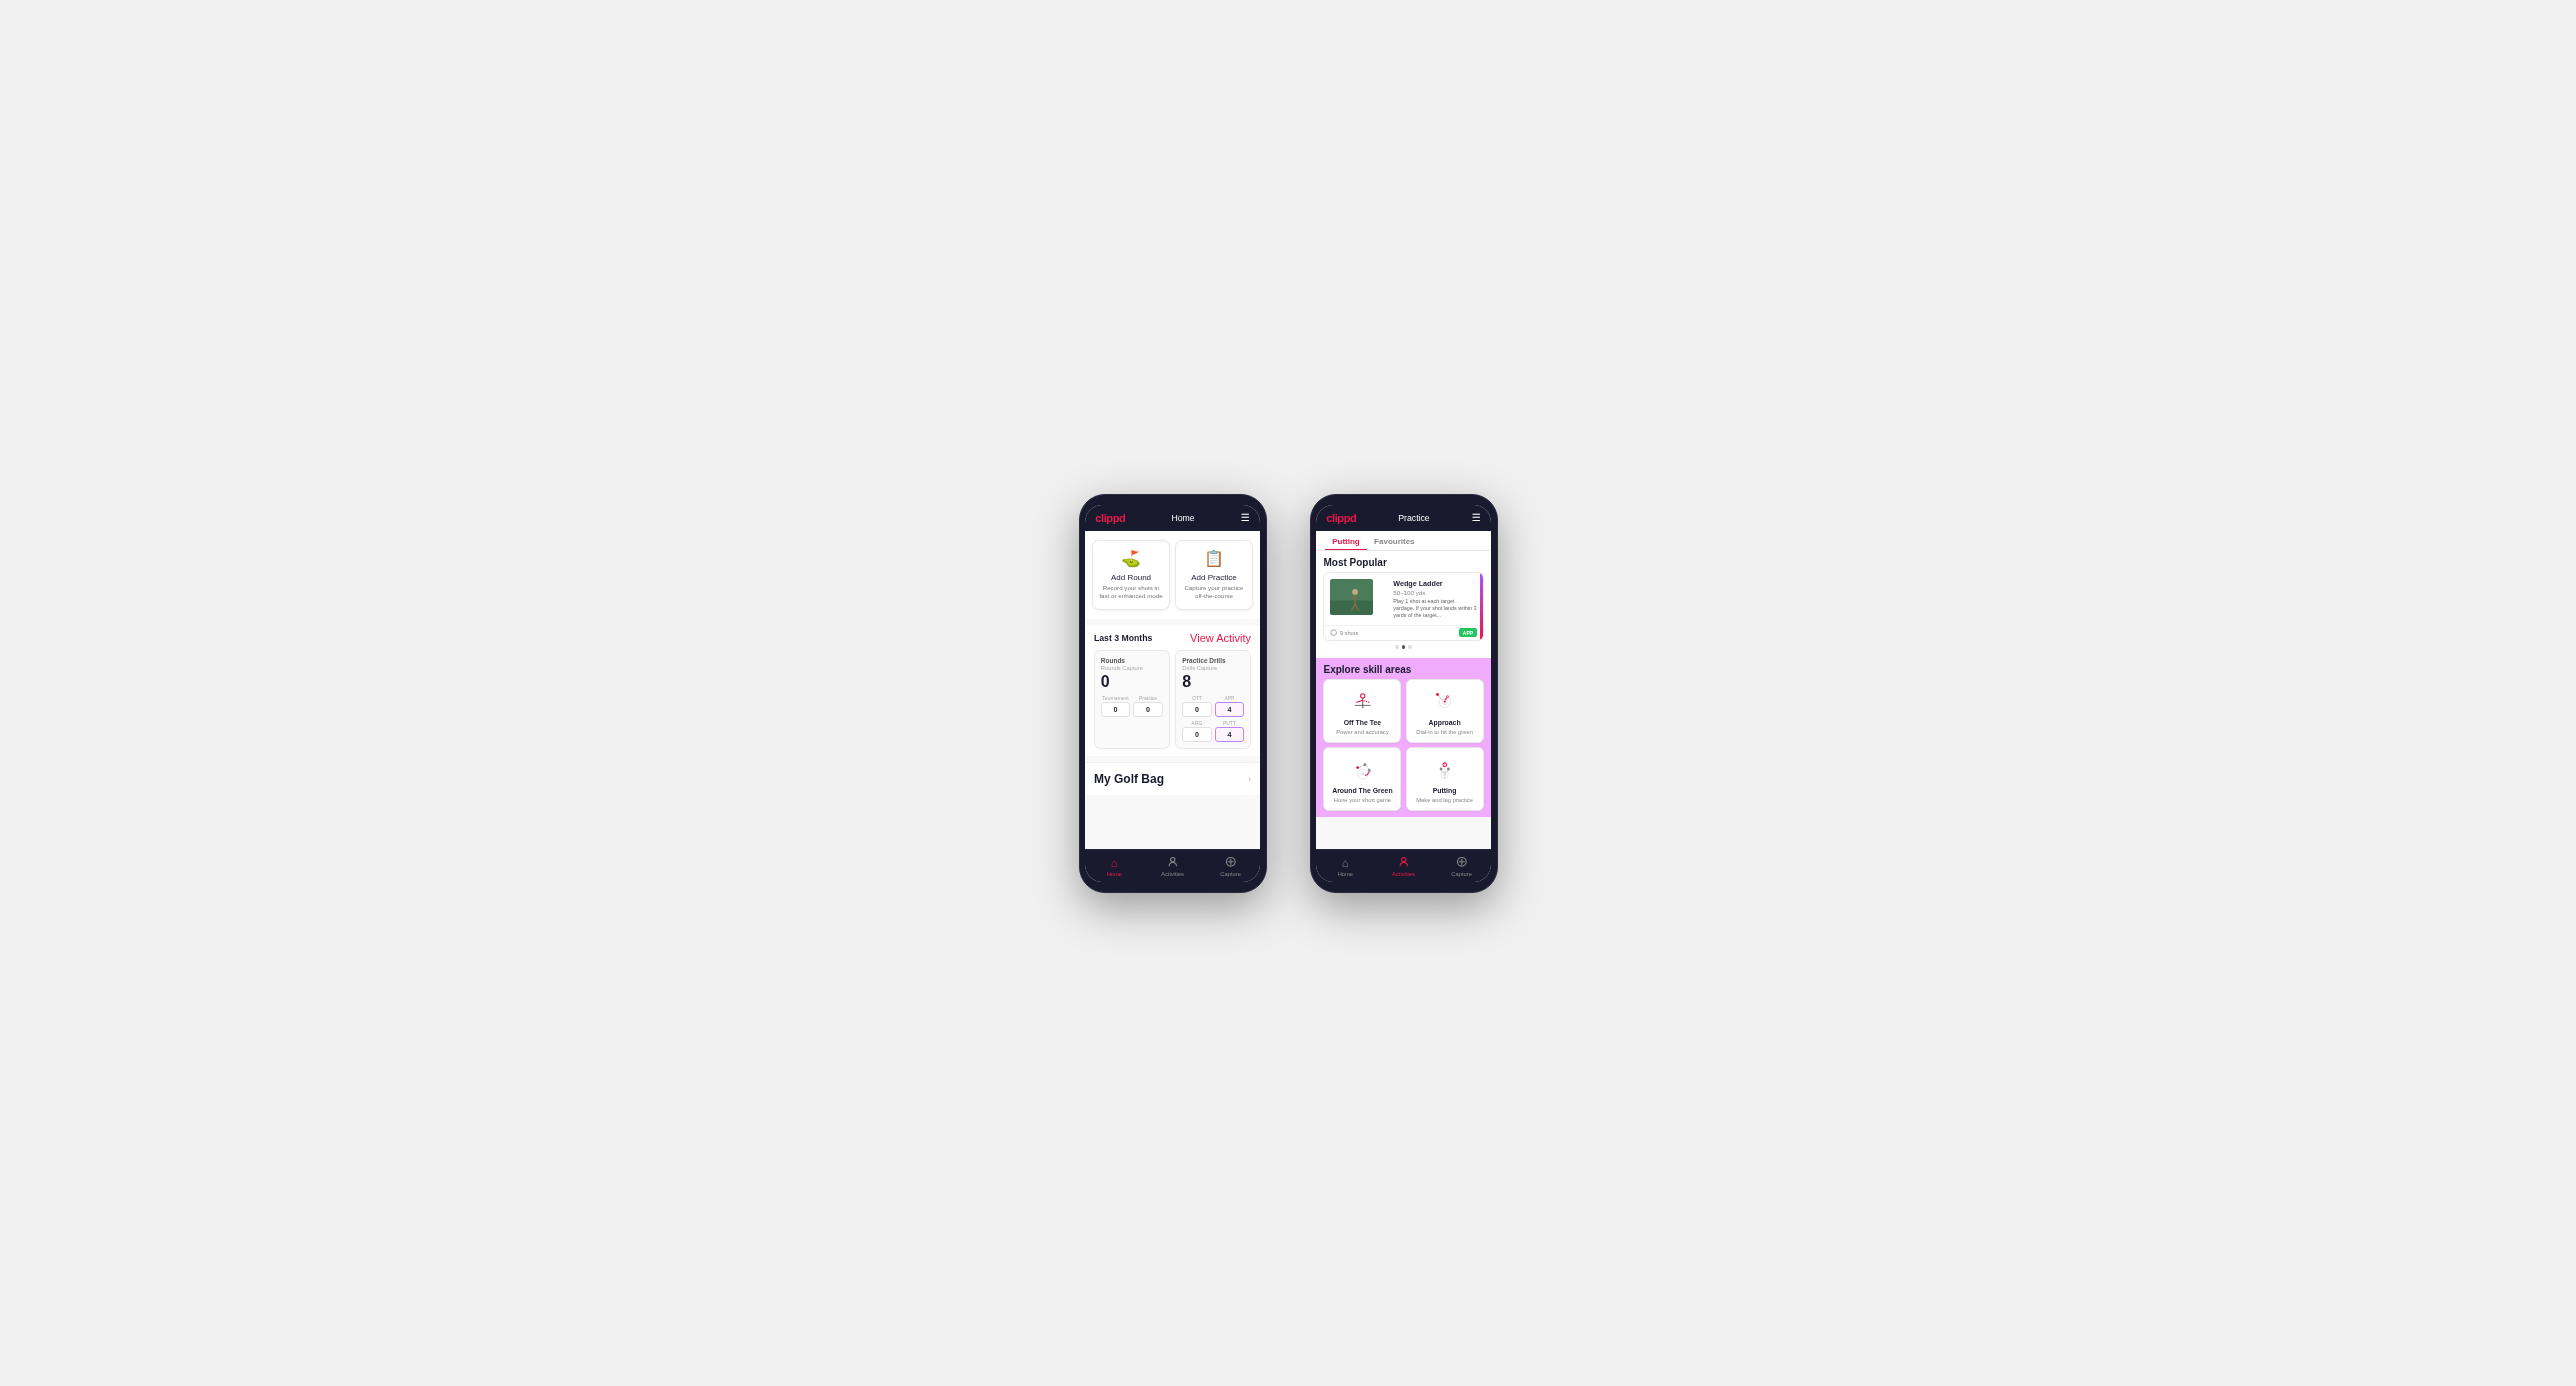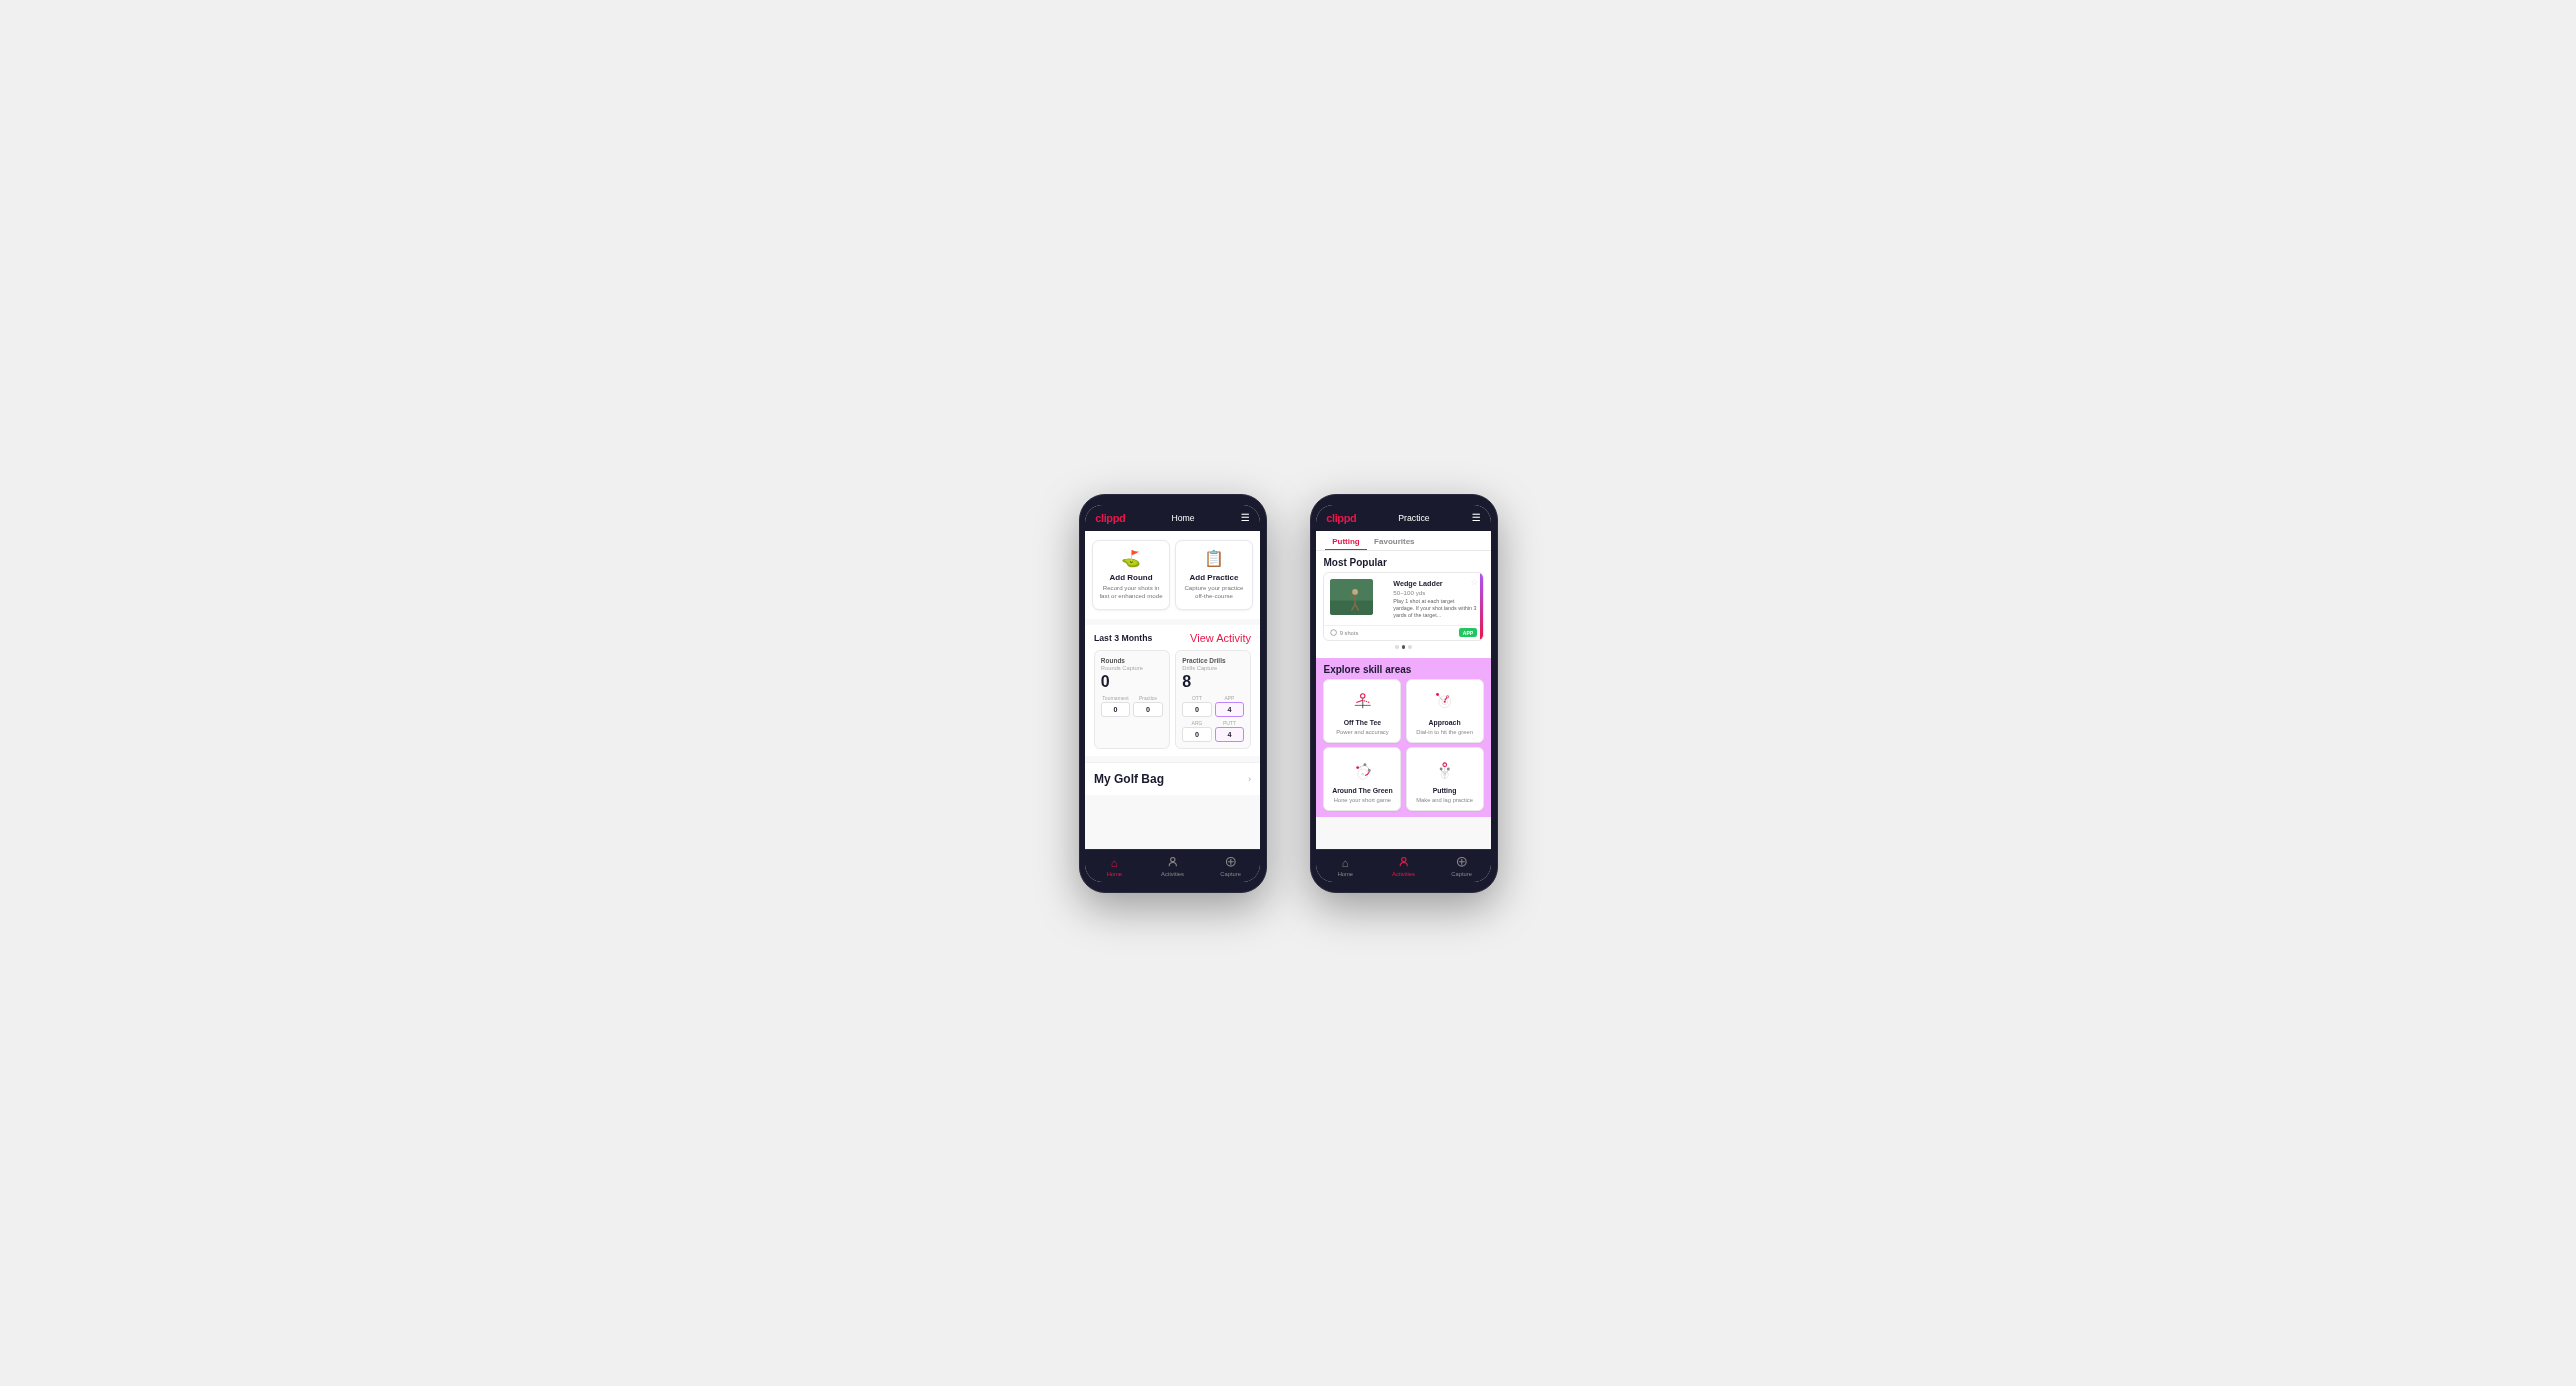--- a/index.html
+++ b/index.html
@@ -85,21 +85,21 @@
       text-align: center;
       gap: 2.9px;
       box-shadow: 0 0.7px 2.2px rgba(0,0,0,0.06);
     }
     .action-card-icon {
       font-size: 16px;
       margin-bottom: 1.4px;
     }
     .action-card-title {
       font-size: 8px;
-      font-weight: 700;
+      font-weight: 400;
       color: #1a1a2e;
     }
     .action-card-desc {
       font-size: 6.2px;
       color: #777;
       line-height: 1.3;
     }
 
     
     .stats-section {

